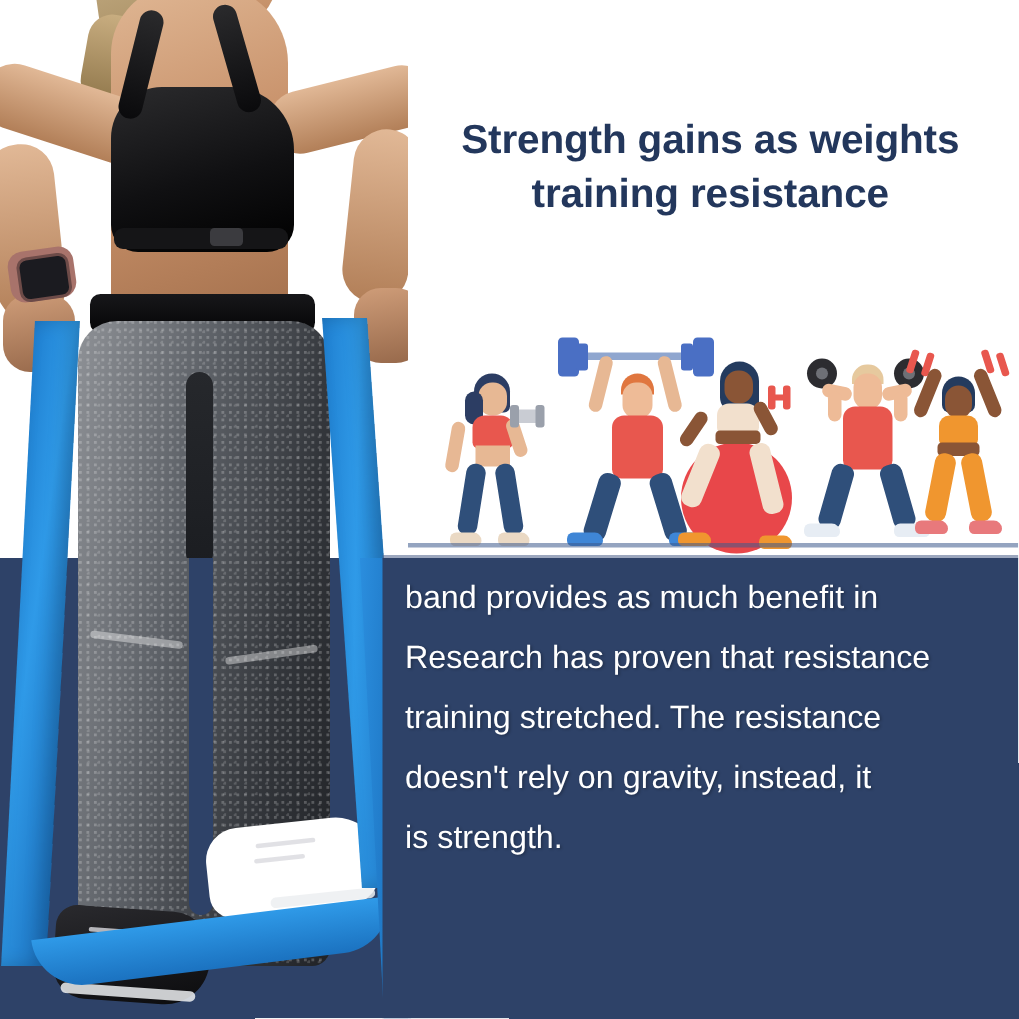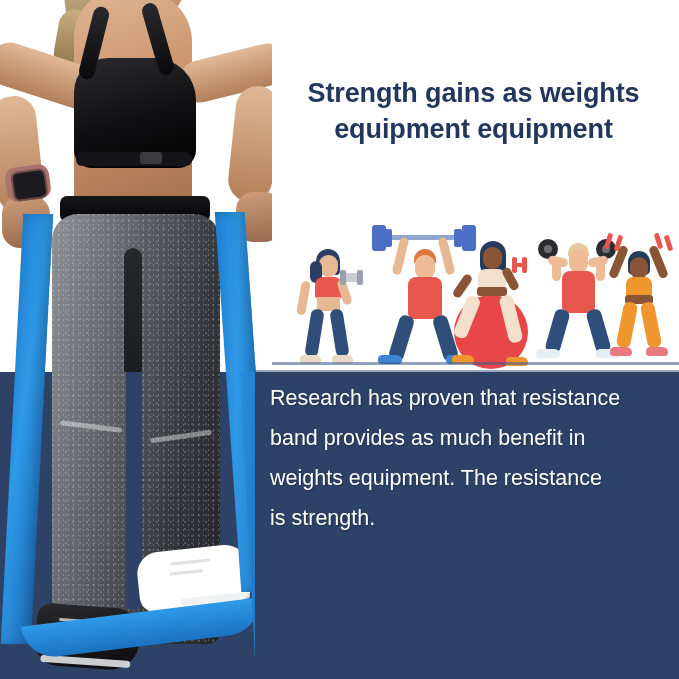--- a/index.html
+++ b/index.html
@@ -203,21 +203,21 @@
     <div class="band band-r"></div>
     <div class="band band-bottom"></div>
   </div>
 
   <div class="band-edge"></div>
 
   <div class="right">
 
     <div class="heading">
       <div>Strength gains as weights</div>
-      <div>equipment equipment</div>
+      <div>training resistance</div>
     </div>
 
     <div class="strip">
 
       <div class="fig" style="left:18px;width:72px;height:120px;">
         <div class="p" style="left:26px;top:4px;width:24px;height:26px;background:#2c3d63;border-radius:12px 12px 4px 10px;"></div>
         <div class="p" style="left:29px;top:10px;width:19px;height:22px;background:#e7b894;border-radius:9px;"></div>
         <div class="p" style="left:20px;top:16px;width:12px;height:22px;background:#2c3d63;border-radius:6px;"></div>
         <div class="p" style="left:25px;top:32px;width:27px;height:22px;background:#e8574e;border-radius:8px 8px 4px 4px;"></div>
         <div class="p" style="left:27px;top:52px;width:23px;height:14px;background:#e7b894;"></div>
@@ -301,20 +301,21 @@
         <div class="foot" style="left:40px;top:114px;width:22px;background:#e8797c;"></div>
       </div>
 
       <div class="ground"></div>
     </div>
   </div>
 
   <div class="panel-rule"></div>
   <div class="panel">
     <div class="body-text">
+      <p>band provides as much benefit in</p>
       <p>Research has proven that resistance</p>
-      <p>band provides as much benefit in</p>
-      <p>weights equipment. The resistance</p>
+      <p>training stretched. The resistance</p>
+      <p>doesn't rely on gravity, instead, it</p>
       <p>is strength.</p>
     </div>
   </div>
 
 </div>
 
 </body></html>

